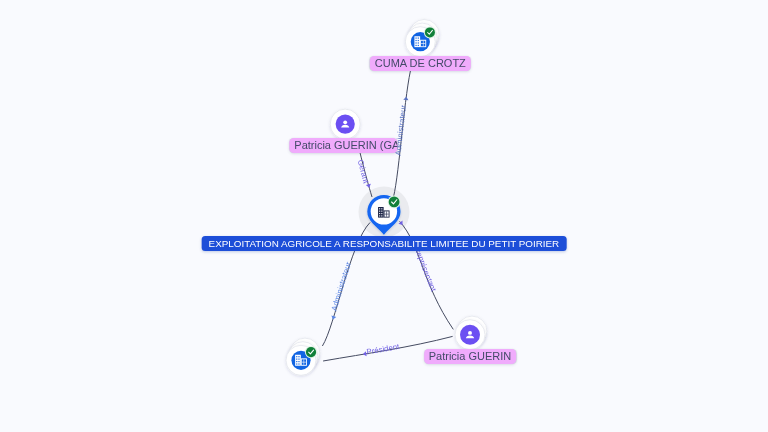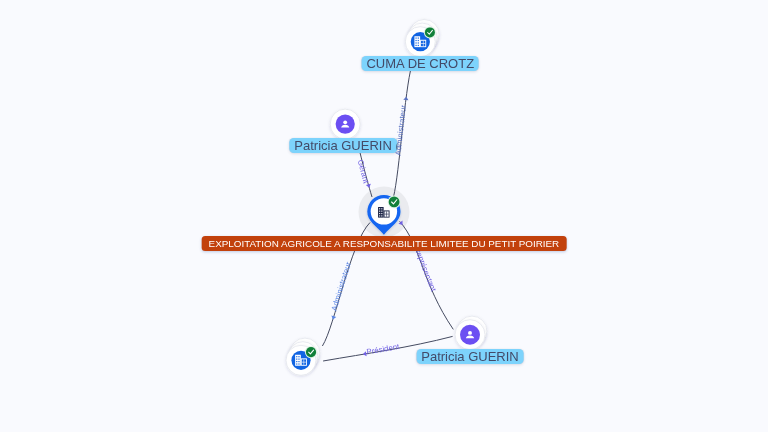--- a/index.html
+++ b/index.html
@@ -1,25 +1,25 @@
 <!DOCTYPE html>
 <html><head>
 <meta charset="utf-8">
 <style>
   html,body{margin:0;padding:0;}
   body{width:768px;height:432px;overflow:hidden;background:#f9fafe;
        font-family:"Liberation Sans",sans-serif;}
   #stage{position:relative;width:768px;height:432px;background:#f9fafe;}
   svg.layer{position:absolute;left:0;top:0;width:768px;height:432px;overflow:visible;}
-  .pill{position:absolute;background:#7dd3fc;border-radius:4.5px;
+  .pill{position:absolute;background:#f0abfc;border-radius:4.5px;
         box-shadow:0 1px 3px rgba(45,55,95,0.15), 0 0 1px rgba(45,55,95,0.13);
-        color:#434a68;font-size:13px;white-space:nowrap;
+        color:#434a68;font-size:11px;white-space:nowrap;
         padding:0 4.6px;height:15px;line-height:15px;transform:translateX(-50%);
         box-sizing:border-box;overflow:hidden;}
-  .pill.sel{background:#c2410c;color:#ffffff;border-radius:3.5px;
+  .pill.sel{background:#1d4ed8;color:#ffffff;border-radius:3.5px;
         box-shadow:0 1px 3px rgba(20,60,150,0.25);font-size:9.85px;line-height:10px;
         padding:0 7px;height:15px;line-height:15.4px;letter-spacing:0.0px;}
 </style>
 </head>
 <body>
 
 <div id="stage">
 
 <svg class="layer">
   <defs>

